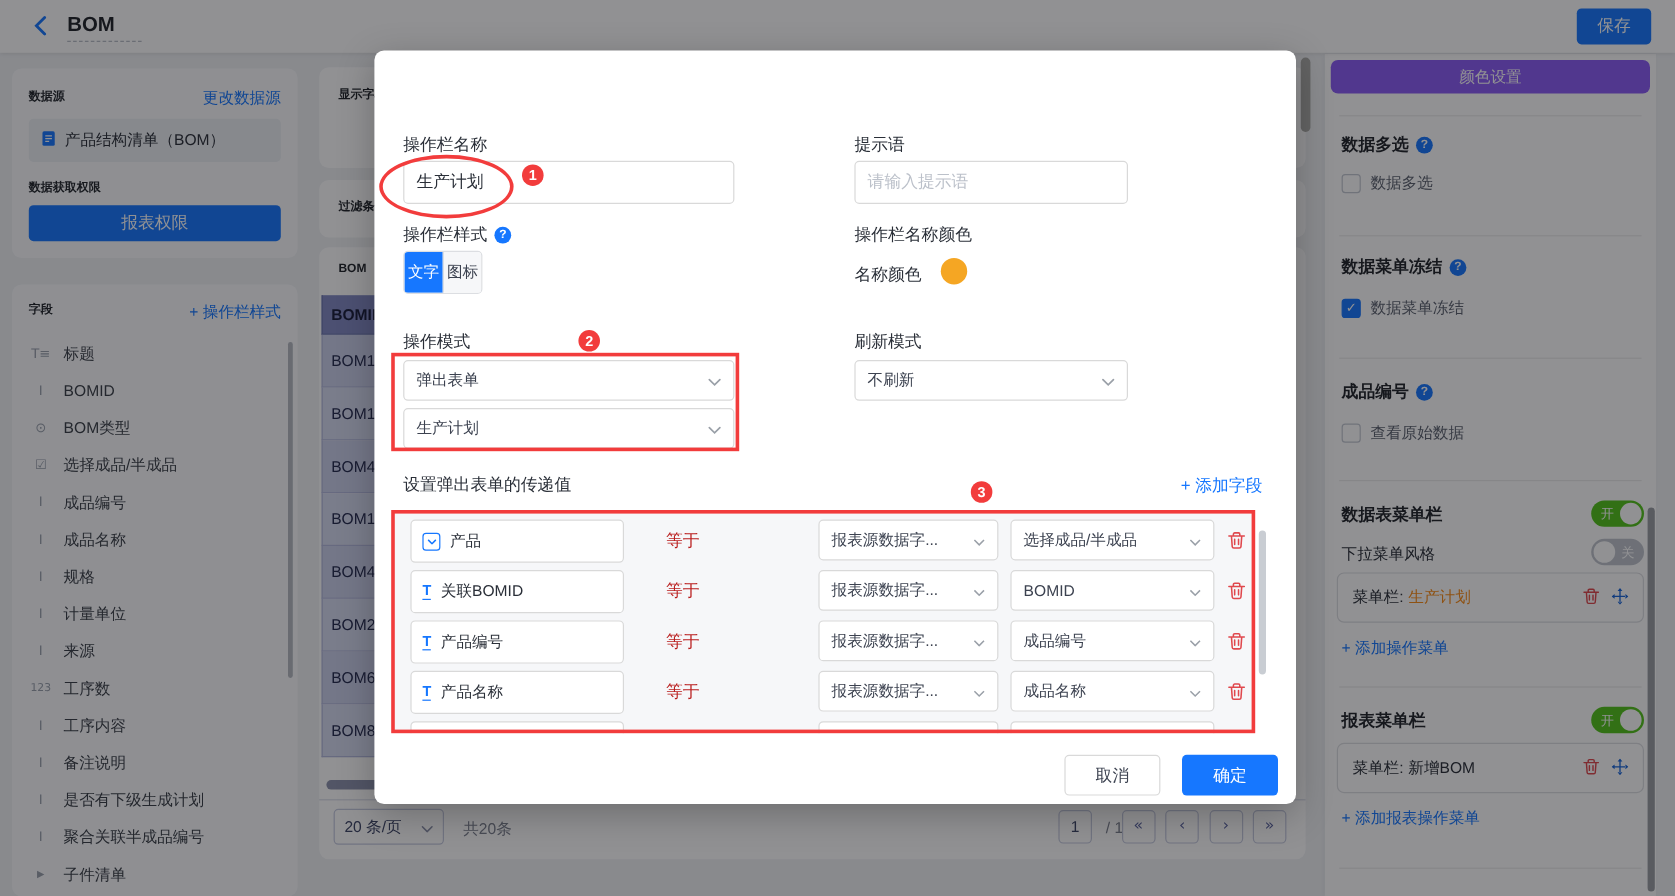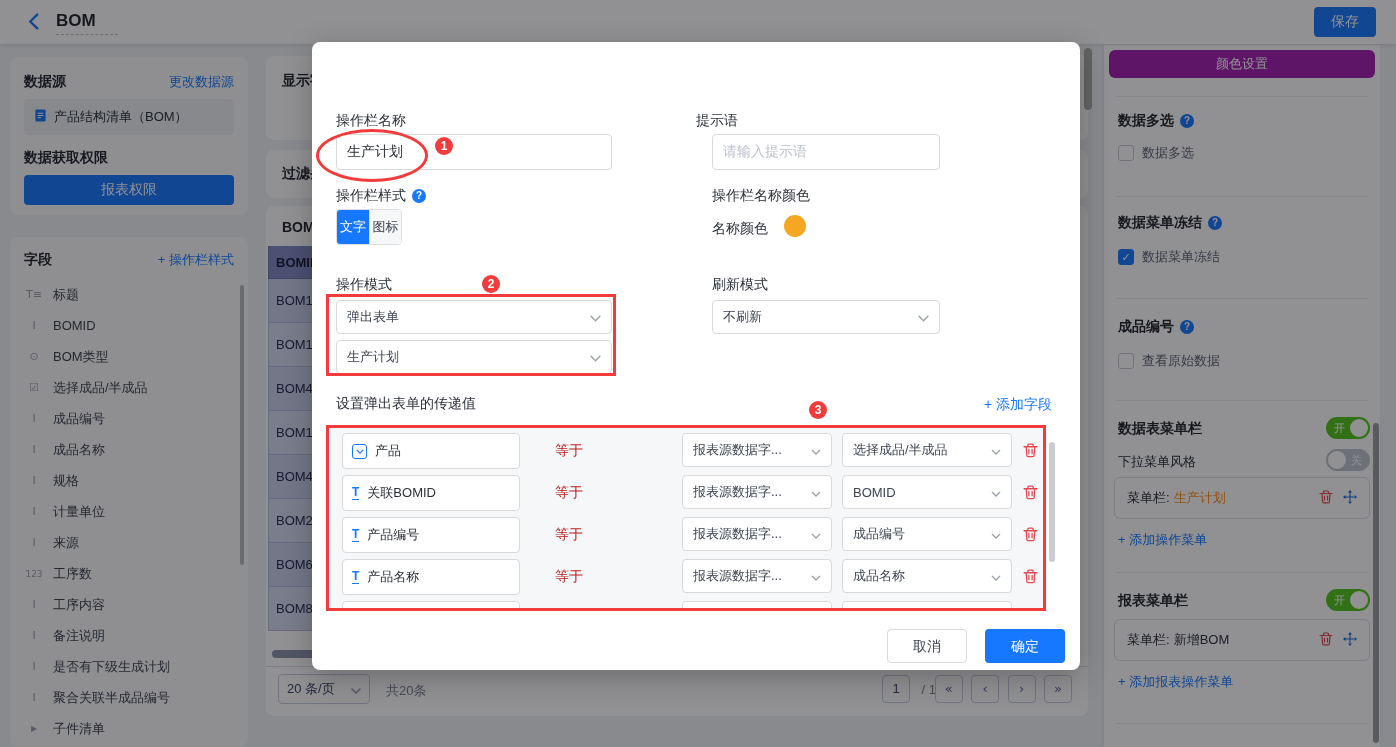--- a/index.html
+++ b/index.html
@@ -2,21 +2,21 @@
 <html><head>
 <meta charset="utf-8">
 <style>
   * { margin:0; padding:0; box-sizing:border-box; }
   html,body { width:1396px; height:747px; overflow:hidden; }
   body { font-family:"Liberation Sans","DejaVu Sans",sans-serif; background:#f0f2f5; position:relative; color:#1f2329; }
   .abs { position:absolute; }
   .card { background:#fff; border-radius:8px; }
   .bold { font-weight:700; }
   .blue-link { color:#1677ff; font-size:13px; cursor:pointer; }
-  .f13 { font-size:13px; } .f14 { font-size:14px; }
+  .f13 { font-size:13px; } .f14 { font-size:10px; }
 
   
   .topbar { position:absolute; left:0; top:0; width:1396px; height:44px; background:#fff; box-shadow:0 1px 4px rgba(0,0,0,.12); z-index:2; }
   .save-btn { position:absolute; right:20px; top:7px; width:62px; height:30px; background:#1677ff; color:#fff; border:none; border-radius:4px; font-size:14px; }
   .title-dash { position:absolute; left:56px; top:34px; width:62px; border-bottom:1px dashed #b9bec7; }
 
   
   .lp-card { position:absolute; left:10px; width:238px; background:#fbfcfe; border-radius:8px; }
   .perm-btn { display:block; width:210px; height:30px; margin:0 auto; background:#1677ff; color:#fff; border:none; border-radius:4px; font-size:14px; }
   .ds-item { display:flex; align-items:center; gap:7px; width:210px; height:36px; margin:8px auto 0; background:#edf0f4; border-radius:4px; padding:0 10px; font-size:13px; color:#2a2f38; }
@@ -196,21 +196,21 @@
     <div class="abs" style="right:16px;top:8px;">
       <span class="pg-btn">«</span>
       <span class="pg-btn">‹</span>
       <span class="pg-btn">›</span>
       <span class="pg-btn">»</span>
     </div>
   </div>
 </div>
 
 <div class="rpanel">
-  <button class="abs" style="left:5px;top:5px;width:266px;height:28px;background:#a21caf;color:#fff;border:none;border-radius:6px;font-size:13px;">颜色设置</button>
+  <button class="abs" style="left:5px;top:5px;width:266px;height:28px;background:#8b5cf6;color:#fff;border:none;border-radius:6px;font-size:13px;">颜色设置</button>
   <div class="rp-divider" style="top:51px;"></div>
 
   <div class="rp-title" style="top:67px;">
     <span>数据多选</span>
       <span class="help">?</span>
   </div>
   <div class="rp-check" style="top:99px;">
     <span class="cbx"></span>
     <span>数据多选</span>
   </div>
@@ -293,21 +293,21 @@
 <div class="overlay"></div>
 <div class="thumb" style="left:1084px;top:48px;width:8px;height:62px;background:#636363;z-index:15;"></div>
 
 <div class="modal">
 
   <div class="m-label" style="left:24px;top:70px;">操作栏名称</div>
   <div class="m-input" style="left:24px;top:92px;width:276px;">
       <span>生产计划</span>
     </div>
 
-  <div class="m-label" style="left:384px;top:70px;">提示语</div>
+  <div class="m-label" style="left:400px;top:70px;">提示语</div>
   <div class="m-input" style="left:400px;top:92px;width:228px;">
       <span class="ph">请输入提示语</span>
     </div>
 
   <div class="m-label" style="left:24px;top:145px;">
     <span>操作栏样式</span>
       <span class="help">?</span>
   </div>
   <div class="seg" style="left:24px;top:167px;">
     <div class="sel">文字</div>

